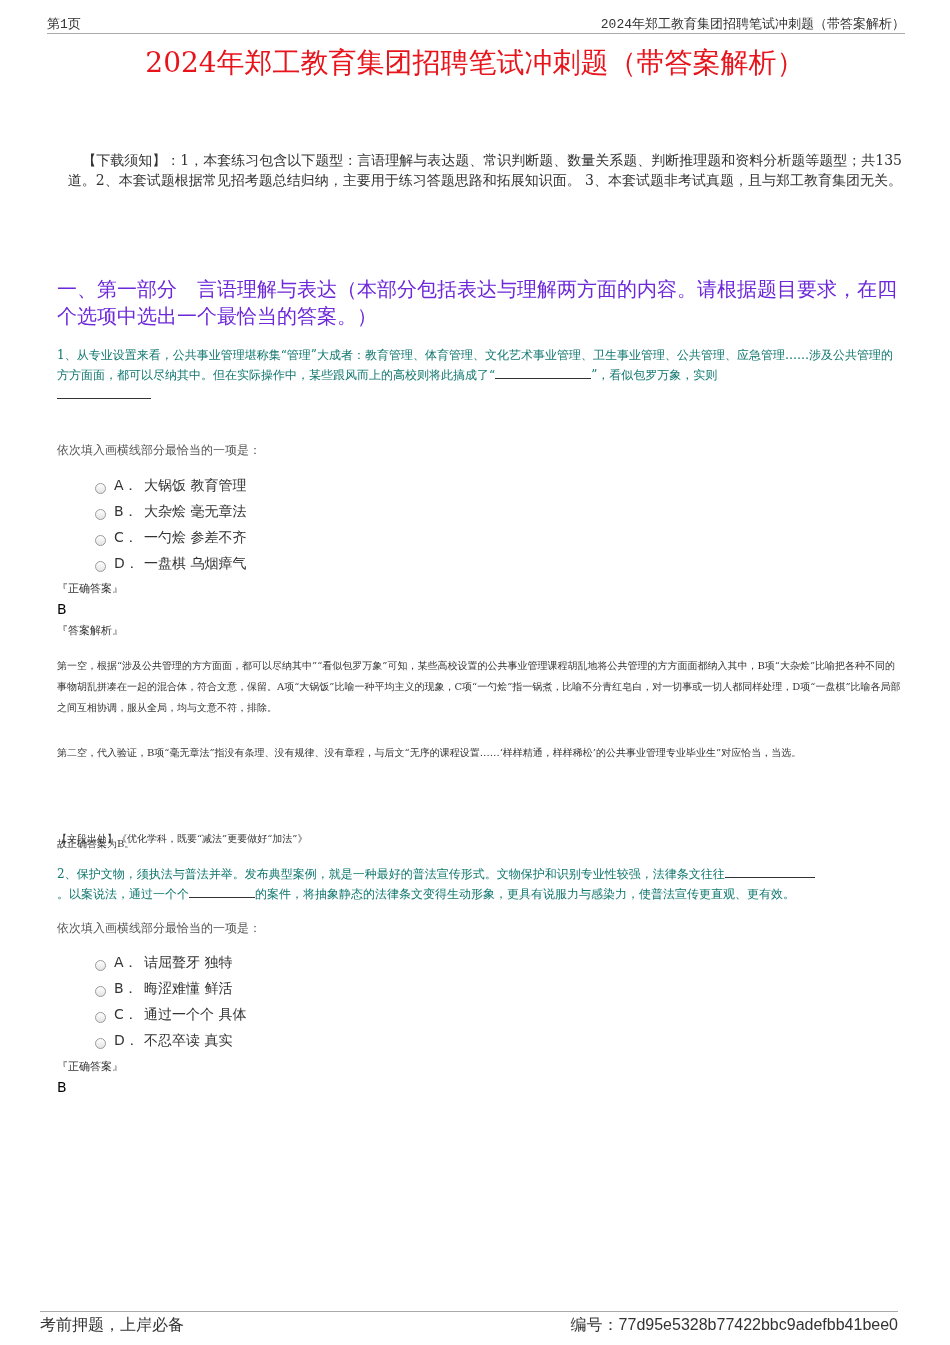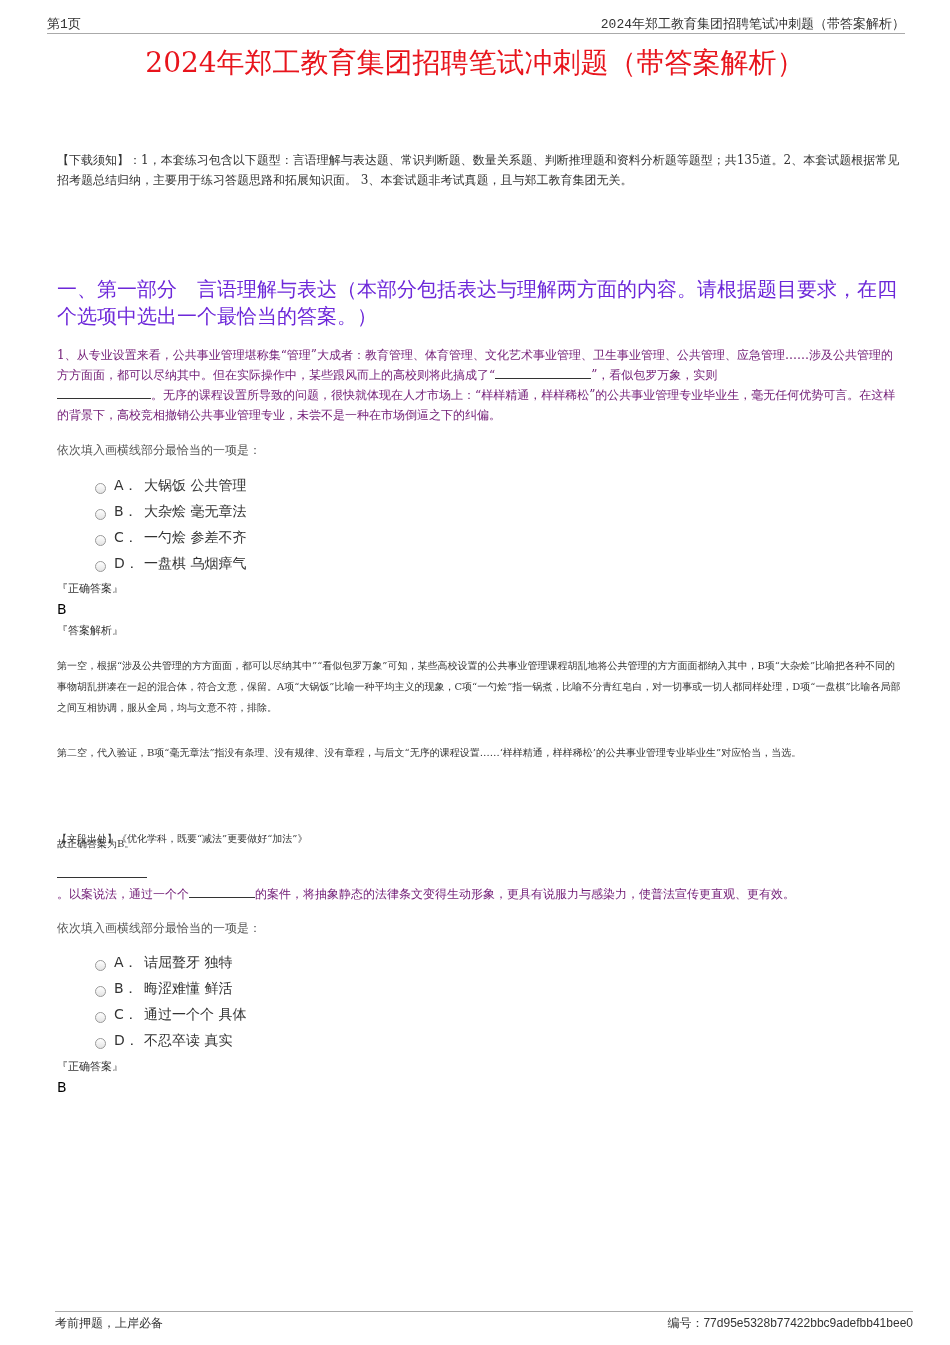--- a/index.html
+++ b/index.html
@@ -16,31 +16,31 @@
     .page-header .right { position: absolute; right: 0; top: 1px; }
 
     .doc-title {
       position: absolute; left: 0; top: 44px; width: 950px; text-align: center;
       font-family: "DejaVu Serif", "Liberation Serif", serif;
       font-size: 28px; color: #e8141c; letter-spacing: 0px;
     }
 
     .notice {
       position: absolute; left: 57px; top: 150px; width: 845px;
-      font-size: 12px; line-height: 20px; color: #333;
+      font-size: 14px; line-height: 20px; color: #333; text-align: right;
     }
 
     .section-heading {
       position: absolute; left: 57px; top: 276px; width: 840px;
       font-size: 20px; line-height: 27px; color: #6d28d9;
     }
 
     .q-text {
       position: absolute; left: 57px; width: 845px;
-      font-size: 12px; line-height: 20px; color: #701a75;
+      font-size: 12px; line-height: 20px; color: #0f766e;
     }
     .blank {
       display: inline-block; border-bottom: 1px solid #333; vertical-align: baseline;
       height: 12px;
     }
 
     .q-prompt {
       position: absolute; left: 57px; font-size: 12px; color: #555;
     }
 
@@ -68,54 +68,54 @@
       font-family: "DejaVu Sans", "Liberation Sans", sans-serif;
       font-size: 14px; color: #000;
     }
 
     .para {
       position: absolute; left: 57px; width: 848px;
       font-size: 10px; line-height: 21px; color: #333;
     }
 
     .page-footer {
-      position: absolute; left: 55px; top: 1311px; width: 858px;
+      position: absolute; left: 40px; top: 1311px; width: 858px;
       border-top: 1px solid #aaaaaa;
       font-family: "Liberation Sans", "DejaVu Sans", sans-serif;
-      font-size: 12px; color: #333; height: 22px;
+      font-size: 16px; color: #333; height: 22px;
     }
     .page-footer .left { position: absolute; left: 0; top: 3px; }
     .page-footer .right { position: absolute; right: 0; top: 3px; }
   </style>
 </head>
 <body>
 
 <div class="page-header">
   <span class="left">第1页</span>
   <span class="right">2024年郑工教育集团招聘笔试冲刺题（带答案解析）</span>
 </div>
 
 <div class="doc-title">2024年郑工教育集团招聘笔试冲刺题（带答案解析）</div>
 
 <div class="notice">【下载须知】：1，本套练习包含以下题型：言语理解与表达题、常识判断题、数量关系题、判断推理题和资料分析题等题型；共135道。2、本套试题根据常见招考题总结归纳，主要用于练习答题思路和拓展知识面。 3、本套试题非考试真题，且与郑工教育集团无关。</div>
 
 <div class="section-heading">一、第一部分　言语理解与表达（本部分包括表达与理解两方面的内容。请根据题目要求，在四个选项中选出一个最恰当的答案。）</div>
 
 <div class="q-text" style="top:345px;">
   <span>1、从专业设置来看，公共事业管理堪称集“管理”大成者：教育管理、体育管理、文化艺术事业管理、卫生事业管理、公共管理、应急管理……涉及公共管理的方方面面，都可以尽纳其中。但在实际操作中，某些跟风而上的高校则将此搞成了“</span><span class="blank" style="width:96px;"></span><span>”，看似包罗万象，实则</span><br>
-  <span class="blank" style="width:94px;"></span><span>。无序的课程设置所导致的问题，很快就体现在人才市场上：“样样精通，样样稀松”的公共事业管理专业毕业生，毫无任何优势可言。在这样的背景下，高校竞相撤销公共事业管理专业，未尝不是一种在市场倒逼之下的纠偏。</span>
+  <span class="blank" style="width:94px;"></span>
 </div>
 
 <div class="q-prompt" style="top:442px;">依次填入画横线部分最恰当的一项是：</div>
 
 <div class="options" style="top:473px;">
   <div class="option">
     <span class="radio"></span>
     <span class="opt-letter">A．</span>
-    <span class="opt-text">大锅饭 公共管理</span>
+    <span class="opt-text">大锅饭 教育管理</span>
   </div>
   <div class="option">
     <span class="radio"></span>
     <span class="opt-letter">B．</span>
     <span class="opt-text">大杂烩 毫无章法</span>
   </div>
   <div class="option">
     <span class="radio"></span>
     <span class="opt-letter">C．</span>
     <span class="opt-text">一勺烩 参差不齐</span>
@@ -130,21 +130,21 @@
 <div class="label-block" style="top:581px;">『正确答案』</div>
 <div class="answer-val" style="top:601px;">B</div>
 <div class="label-block" style="top:623px;">『答案解析』</div>
 
 <div class="para" style="top:655px;">第一空，根据“涉及公共管理的方方面面，都可以尽纳其中”“看似包罗万象”可知，某些高校设置的公共事业管理课程胡乱地将公共管理的方方面面都纳入其中，B项“大杂烩”比喻把各种不同的事物胡乱拼凑在一起的混合体，符合文意，保留。A项“大锅饭”比喻一种平均主义的现象，C项“一勺烩”指一锅煮，比喻不分青红皂白，对一切事或一切人都同样处理，D项“一盘棋”比喻各局部之间互相协调，服从全局，均与文意不符，排除。</div>
 <div class="para" style="top:742px;">第二空，代入验证，B项“毫无章法”指没有条理、没有规律、没有章程，与后文“无序的课程设置……‘样样精通，样样稀松’的公共事业管理专业毕业生”对应恰当，当选。</div>
 <div class="para" style="top:833px;">故正确答案为B。</div>
 <div class="para" style="top:828px;">【文段出处】《优化学科，既要“减法”更要做好“加法”》</div>
 
 <div class="q-text" style="top:864px;">
-  <span class="blank" style="width:90px;"></span><br>
+  <span>2、保护文物，须执法与普法并举。发布典型案例，就是一种最好的普法宣传形式。文物保护和识别专业性较强，法律条文往往</span><span class="blank" style="width:90px;"></span><br>
   <span>。以案说法，通过一个个</span><span class="blank" style="width:66px;"></span><span>的案件，将抽象静态的法律条文变得生动形象，更具有说服力与感染力，使普法宣传更直观、更有效。</span>
 </div>
 
 <div class="q-prompt" style="top:920px;">依次填入画横线部分最恰当的一项是：</div>
 
 <div class="options" style="top:950px;">
   <div class="option">
     <span class="radio"></span>
     <span class="opt-letter">A．</span>
     <span class="opt-text">诘屈聱牙 独特</span>

